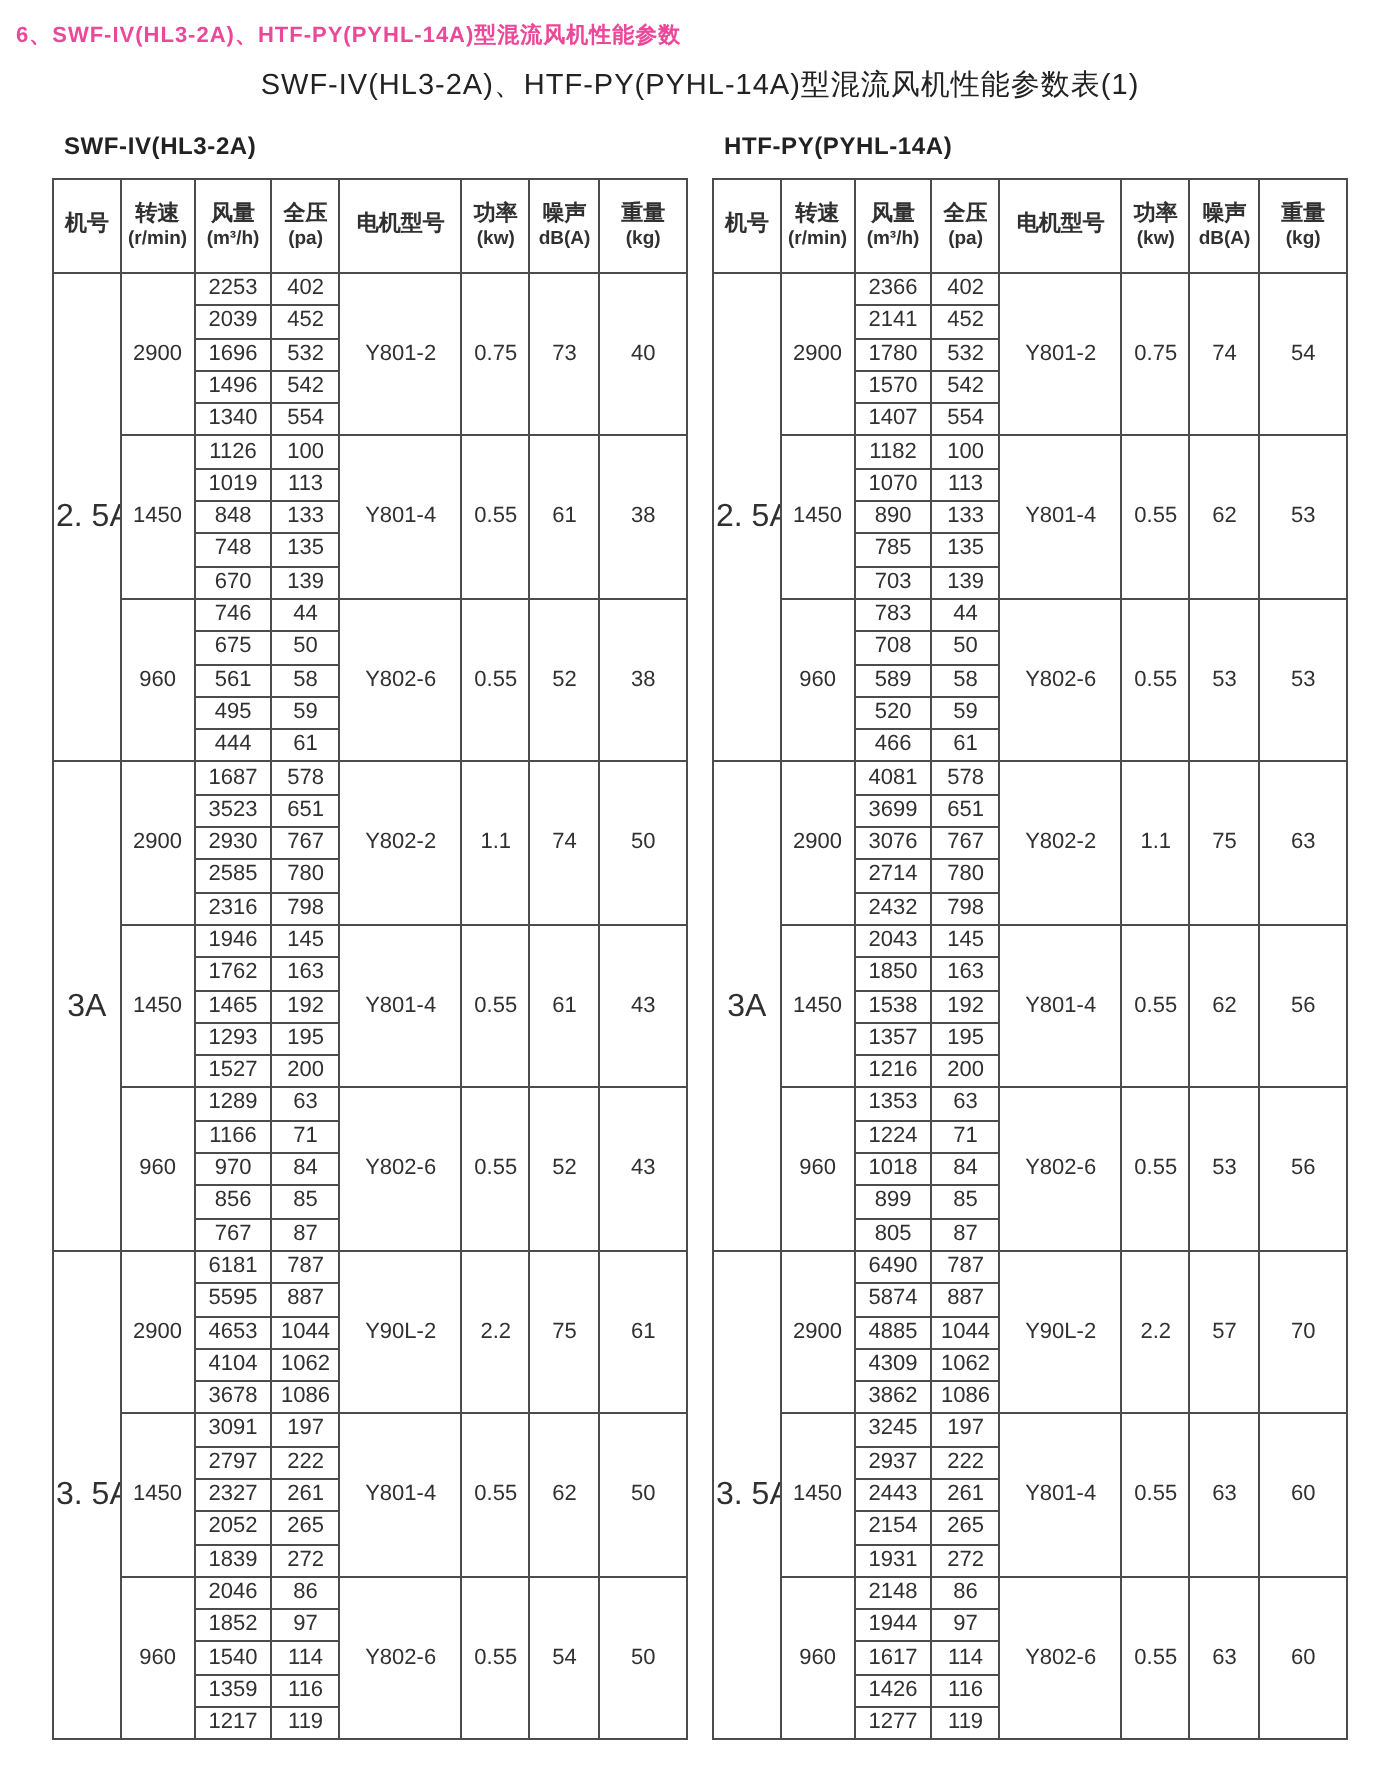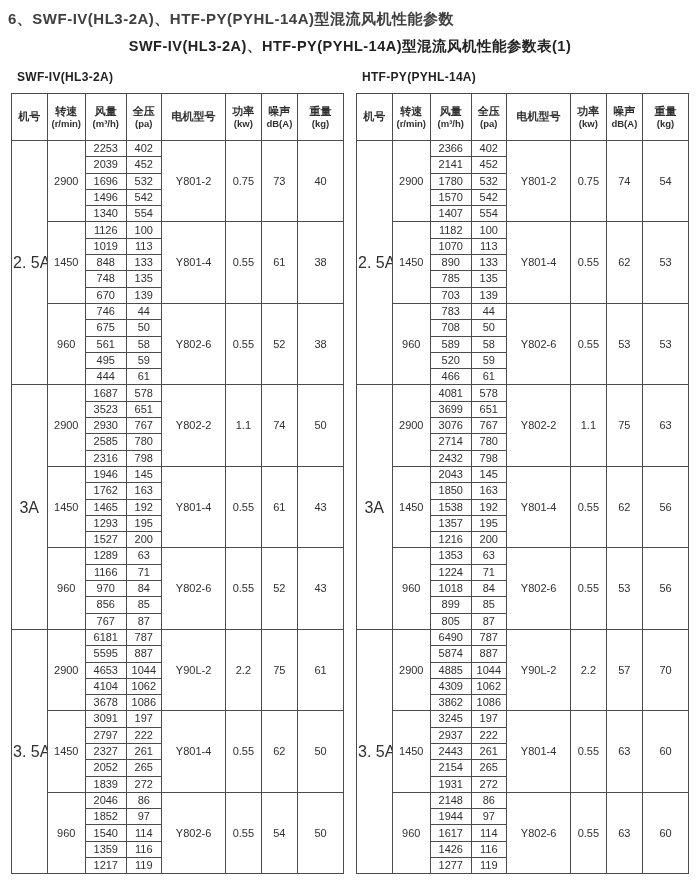--- a/index.html
+++ b/index.html
@@ -5,30 +5,30 @@
   html,body { margin:0; padding:0; }
   body {
     width:700px; height:887px;
     background:#ffffff;
     font-family:"Liberation Sans","DejaVu Sans",sans-serif;
     color:#2e2e2e;
     -webkit-font-smoothing:antialiased;
   }
   .page { padding:6px 0 0 0; }
   .doc-title {
-    font-size:15px; font-weight:bold; letter-spacing:0.5px;
-    padding:4px 0 0 8px; color:#404040;
+    font-size:11px; font-weight:bold; letter-spacing:0.5px;
+    padding:4px 0 0 8px; color:#ec4899;
   }
   .doc-subtitle {
-    font-size:14.5px; font-weight:bold; letter-spacing:0.5px;
+    font-size:14.5px; font-weight:normal; letter-spacing:0.5px;
     text-align:center; margin-top:8px; color:#222;
   }
   .tables-row {
     display:flex; gap:12px;
-    padding:0 11px; margin-top:12px;
+    padding:0 26px; margin-top:12px;
   }
   .table-block { flex:1; min-width:0; }
   .table-label {
     font-size:12px; font-weight:bold; letter-spacing:0.3px;
     margin:2px 0 9px 6px; color:#222;
   }
   table.fan-table {
     border-collapse:collapse; width:100%; table-layout:fixed;
   }
   .fan-table th, .fan-table td {

